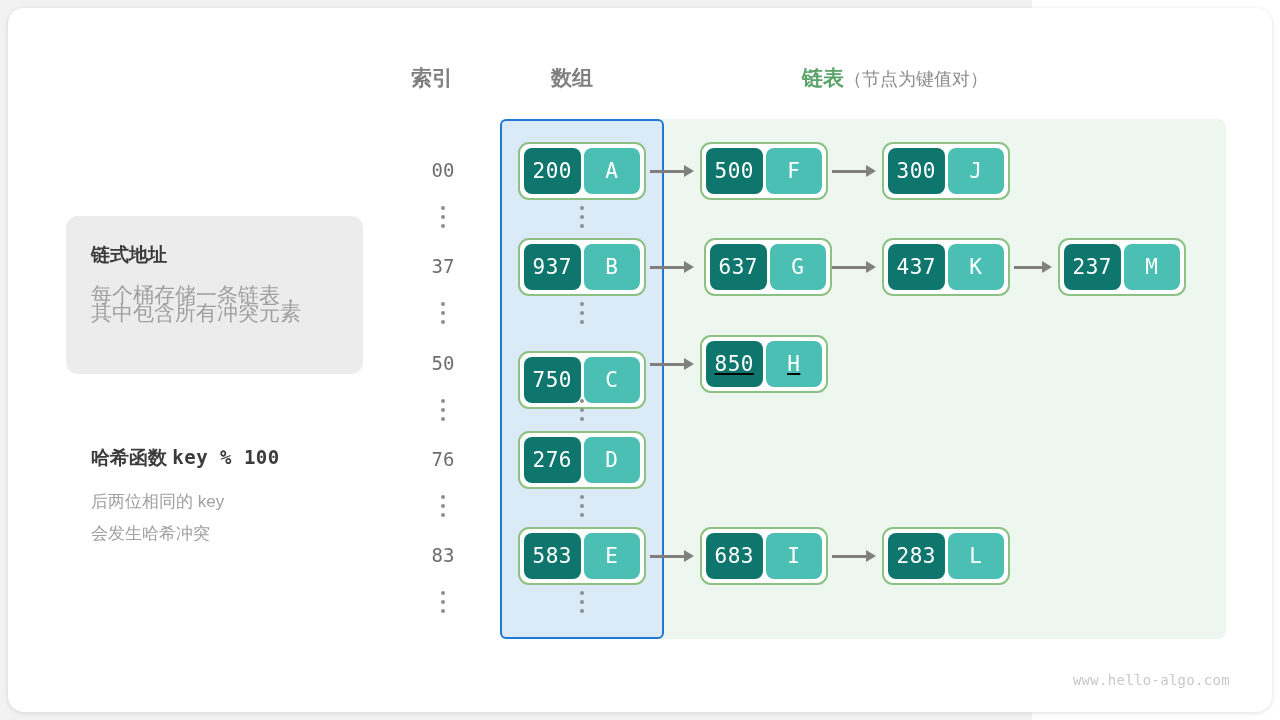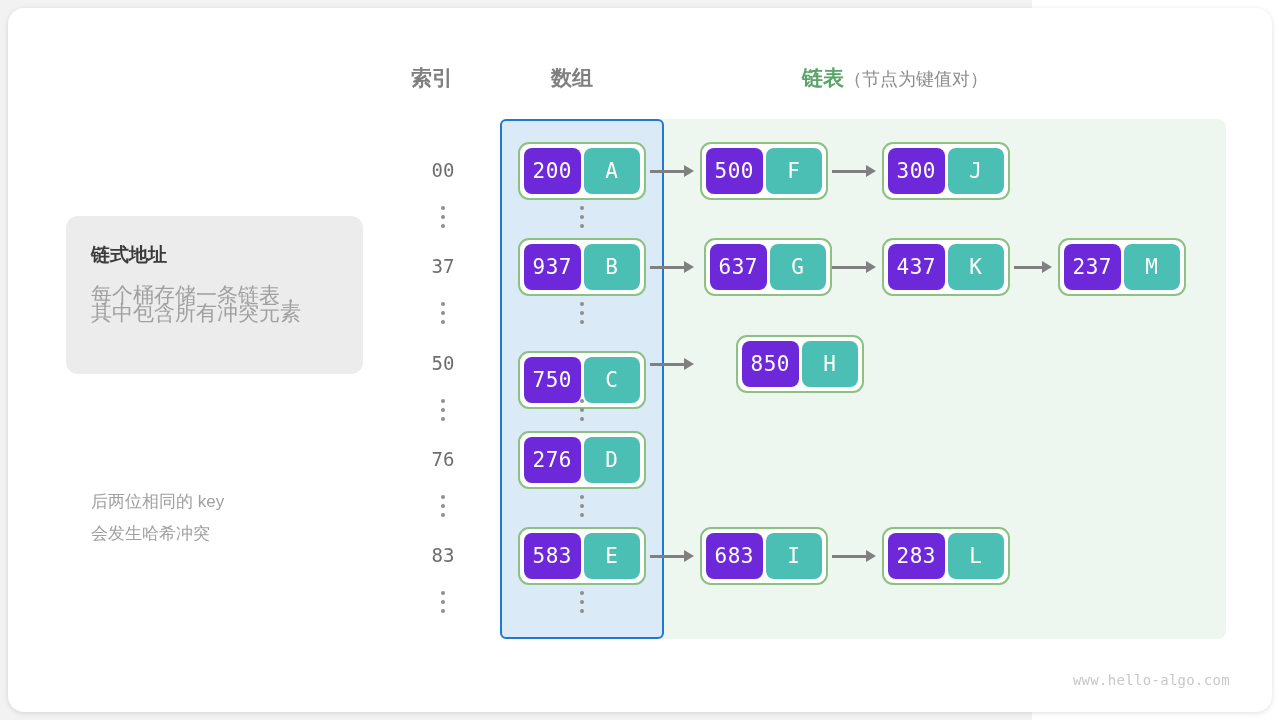--- a/index.html
+++ b/index.html
@@ -168,21 +168,21 @@
     flex: 1 1 0;
     border-radius: 8px;
     display: flex;
     align-items: center;
     justify-content: center;
     color: #ffffff;
     font-family: "DejaVu Sans Mono", monospace;
     font-size: 21px;
     letter-spacing: 0.5px;
   }
-  .node .key { background: #6d28d9; }
+  .node .key { background: #0f766e; }
   .node .val { background: #4bbfb4; }
 
   
   .arrow {
     position: absolute;
     height: 12px;
   }
   .arrow .shaft {
     position: absolute;
     left: 0;
@@ -222,20 +222,24 @@
     <div class="col-head" id="head-array">数组</div>
     <div class="col-head" id="head-list">
       <span>链表</span><span class="sub">（节点为键值对）</span>
     </div>
 
     <div id="info-box"></div>
     <div id="info-title">链式地址</div>
     <div id="info-body">每个桶存储一条链表，
 其中包含所有冲突元素</div>
 
+    <div id="hash-title">
+      <span>哈希函数</span>
+      <span class="mono">key % 100</span>
+    </div>
     <div id="hash-body">后两位相同的 key
 会发生哈希冲突</div>
 
     <div id="linked-panel"></div>
     <div id="array-panel"></div>
 
     <div id="layer">
         <div class="index-label" style="left: 408px; top: 151px;">00</div>
         <div class="node" style="left: 510px; top: 134px;">
           <div class="key">200</div>
@@ -304,21 +308,21 @@
         <div class="vdots" style="left: 572px; top: 294px;">
           <i></i>
           <i></i>
           <i></i>
         </div>
         <div class="index-label" style="left: 408px; top: 344px;">50</div>
         <div class="node" style="left: 510px; top: 327px; margin-top: 16px;">
           <div class="key">750</div>
           <div class="val">C</div>
         </div>
-        <div class="node" style="left: 728px; top: 327px;">
+        <div class="node" style="left: 692px; top: 327px; text-decoration: underline;">
           <div class="key">850</div>
           <div class="val">H</div>
         </div>
         <div class="arrow" style="left: 642px; top: 350px; width: 44px;">
           <div class="shaft" style="width: 35px;"></div>
           <div class="head" style="left: 34px;"></div>
         </div>
         <div class="vdots" style="left: 433px; top: 391px;">
           <i></i>
           <i></i>

